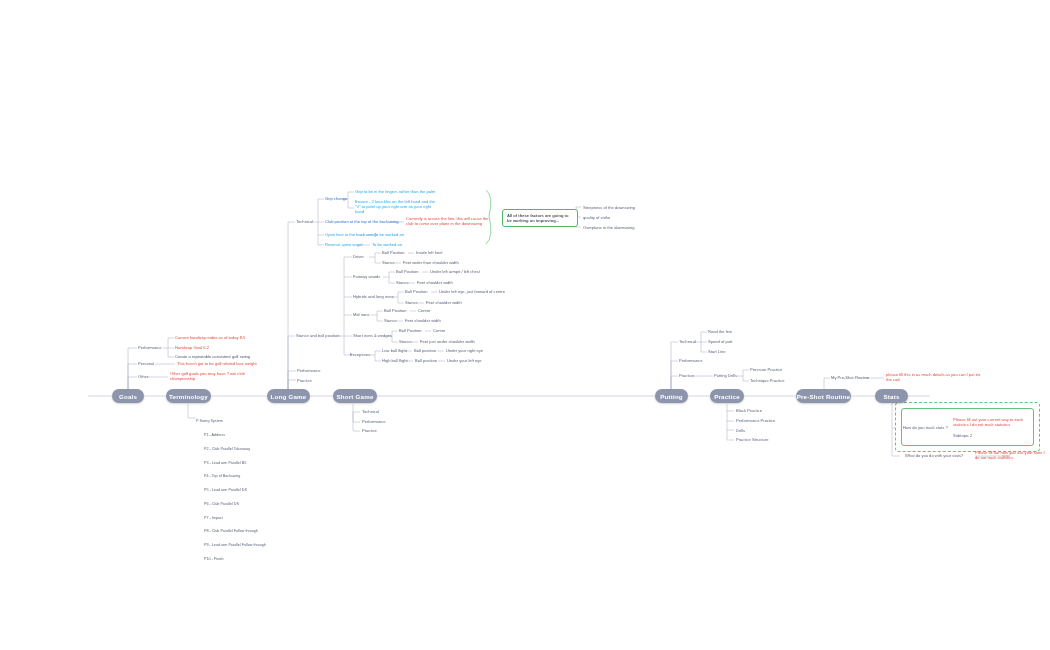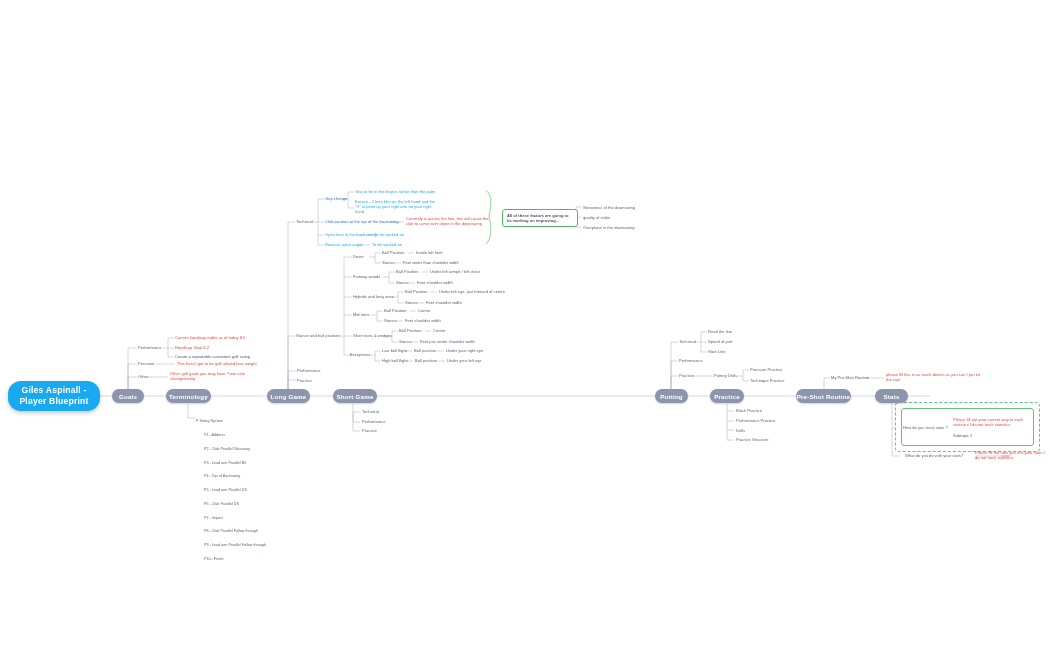--- a/index.html
+++ b/index.html
@@ -240,24 +240,20 @@
       <path d="M892,428 L892,456 L900,456"></path>
       <path d="M940,428 L946,428"></path>
       <path d="M946,421 L946,436"></path>
       <path d="M946,421 L952,421"></path>
       <path d="M946,436 L952,436"></path>
       <path d="M1002,456 L1010,456" stroke="#e8453c"></path>
       <path d="M975,456 L1008,456"></path>
     </g>
   </svg>
 
-  <div class="pill root" style="left:8px;top:381px;width:80px;height:30px;flex-direction:column;">
-    <span>Giles Aspinall -</span>
-    <span>Player Blueprint</span>
-  </div>
 
   <div class="pill" style="left:112px;top:389px;width:32px;height:14px;">
     <span>Goals</span>
   </div>
 
   <div class="pill" style="left:166px;top:389px;width:45px;height:14px;">
     <span>Terminology</span>
   </div>
 
   <div class="pill" style="left:267px;top:389px;width:43px;height:14px;">

